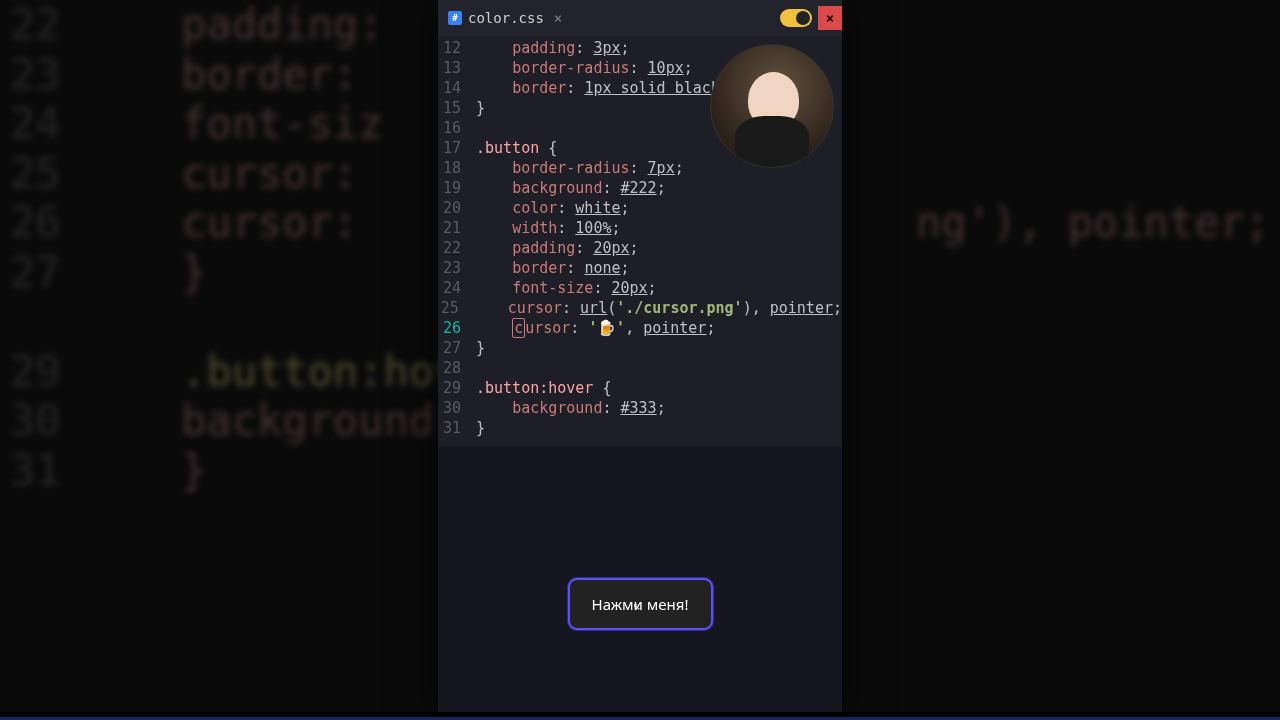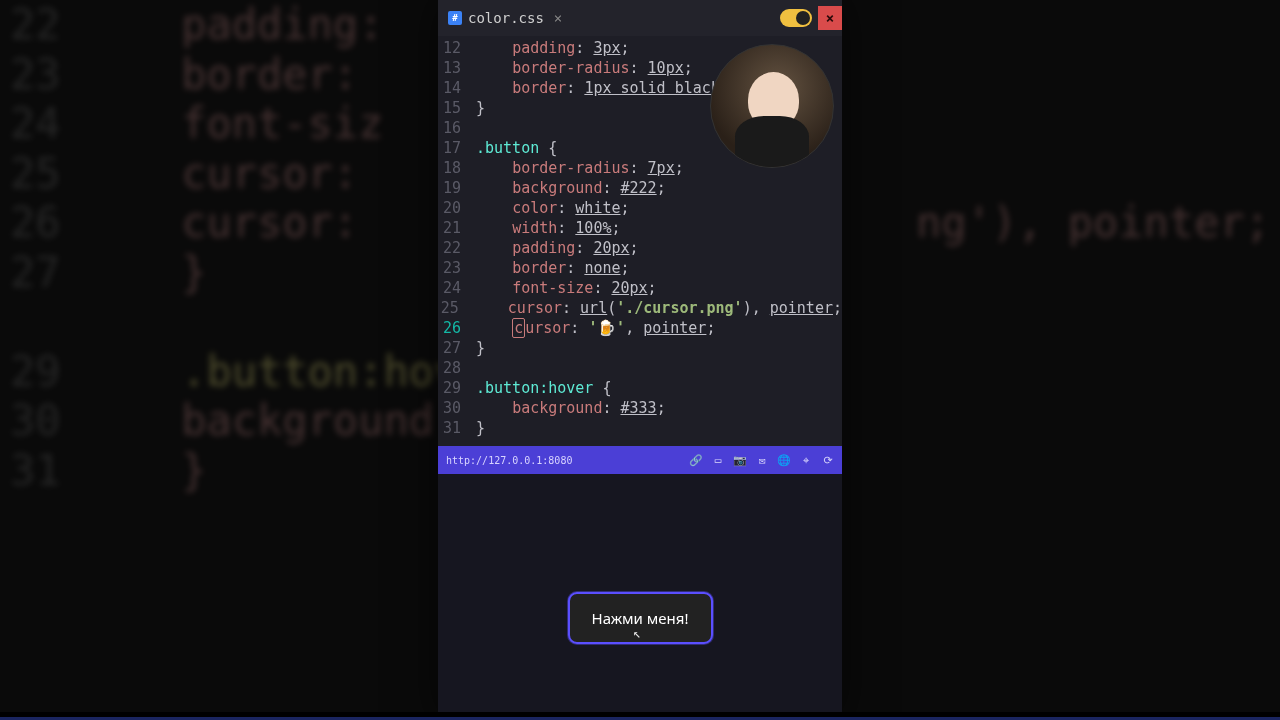--- a/index.html
+++ b/index.html
@@ -101,21 +101,21 @@
     width: 38px;
     text-align: center;
     padding-right: 10px;
     color: #5a5a66;
     user-select:none;
   }
   .gutter.cur { color:#14b8a6; }
   .code { color:#c0c0c8; }
   .tok-prop { color:#c97b7b; }
   .tok-val  { color:#c0c0c8;text-decoration:underline; }
-  .tok-sel  { color:#5eead4; }
+  .tok-sel  { color:#fca5a5; }
   .tok-str  { color:#9db97a;font-weight:bold; }
   .cursor-box {
     border:1px solid #c97b7b;
     padding:0 1px;
     border-radius:2px;
   }
 
   
   .webcam {
     position:absolute;
@@ -205,32 +205,20 @@
       <div class="win-close">
         <span>×</span>
       </div>
     </div>
   </div>
 
   <div class="code-area" id="code-area"><div class="code-line"><span class="gutter">12</span><span class="code"><span>    </span><span class="tok-prop">padding</span><span>: </span><span class="tok-val">3px</span><span>;</span></span></div><div class="code-line"><span class="gutter">13</span><span class="code"><span>    </span><span class="tok-prop">border-radius</span><span>: </span><span class="tok-val">10px</span><span>;</span></span></div><div class="code-line"><span class="gutter">14</span><span class="code"><span>    </span><span class="tok-prop">border</span><span>: </span><span class="tok-val">1px solid black</span><span>;</span></span></div><div class="code-line"><span class="gutter">15</span><span class="code"><span>}</span></span></div><div class="code-line"><span class="gutter">16</span><span class="code"><span></span></span></div><div class="code-line"><span class="gutter">17</span><span class="code"><span class="tok-sel">.button</span><span> {</span></span></div><div class="code-line"><span class="gutter">18</span><span class="code"><span>    </span><span class="tok-prop">border-radius</span><span>: </span><span class="tok-val">7px</span><span>;</span></span></div><div class="code-line"><span class="gutter">19</span><span class="code"><span>    </span><span class="tok-prop">background</span><span>: </span><span class="tok-val">#222</span><span>;</span></span></div><div class="code-line"><span class="gutter">20</span><span class="code"><span>    </span><span class="tok-prop">color</span><span>: </span><span class="tok-val">white</span><span>;</span></span></div><div class="code-line"><span class="gutter">21</span><span class="code"><span>    </span><span class="tok-prop">width</span><span>: </span><span class="tok-val">100%</span><span>;</span></span></div><div class="code-line"><span class="gutter">22</span><span class="code"><span>    </span><span class="tok-prop">padding</span><span>: </span><span class="tok-val">20px</span><span>;</span></span></div><div class="code-line"><span class="gutter">23</span><span class="code"><span>    </span><span class="tok-prop">border</span><span>: </span><span class="tok-val">none</span><span>;</span></span></div><div class="code-line"><span class="gutter">24</span><span class="code"><span>    </span><span class="tok-prop">font-size</span><span>: </span><span class="tok-val">20px</span><span>;</span></span></div><div class="code-line"><span class="gutter">25</span><span class="code"><span>    </span><span class="tok-prop">cursor</span><span>: </span><span class="tok-val">url</span><span>(</span><span class="tok-str">'./cursor.png'</span><span>)</span><span>, </span><span class="tok-val">pointer</span><span>;</span></span></div><div class="code-line"><span class="gutter cur">26</span><span class="code"><span>    </span><span class="tok-prop cursor-box">c</span><span class="tok-prop">ursor</span><span>: </span><span class="tok-str">'🍺'</span><span>, </span><span class="tok-val">pointer</span><span>;</span></span></div><div class="code-line"><span class="gutter">27</span><span class="code"><span>}</span></span></div><div class="code-line"><span class="gutter">28</span><span class="code"><span></span></span></div><div class="code-line"><span class="gutter">29</span><span class="code"><span class="tok-sel">.button:hover</span><span> {</span></span></div><div class="code-line"><span class="gutter">30</span><span class="code"><span>    </span><span class="tok-prop">background</span><span>: </span><span class="tok-val">#333</span><span>;</span></span></div><div class="code-line"><span class="gutter">31</span><span class="code"><span>}</span></span></div></div>
 
   <div class="webcam"></div>
 
-  <div class="preview-bar">
-    <span class="url">http://127.0.0.1:8080</span>
-    <div class="pv-icons" id="pv-icons">
-        <span class="pv-icon">🔗</span>
-        <span class="pv-icon">▭</span>
-        <span class="pv-icon">📷</span>
-        <span class="pv-icon">✉</span>
-        <span class="pv-icon">🌐</span>
-        <span class="pv-icon">⌖</span>
-        <span class="pv-icon">⟳</span>
-      </div>
-  </div>
 
   <div class="preview-vp">
     <button class="demo-button">Нажми меня!</button>
     <span class="mouse-cursor">↖</span>
   </div>
 
 </div>
 
 <div class="bar-bottom"></div>
 <div class="bar-blue"></div>

